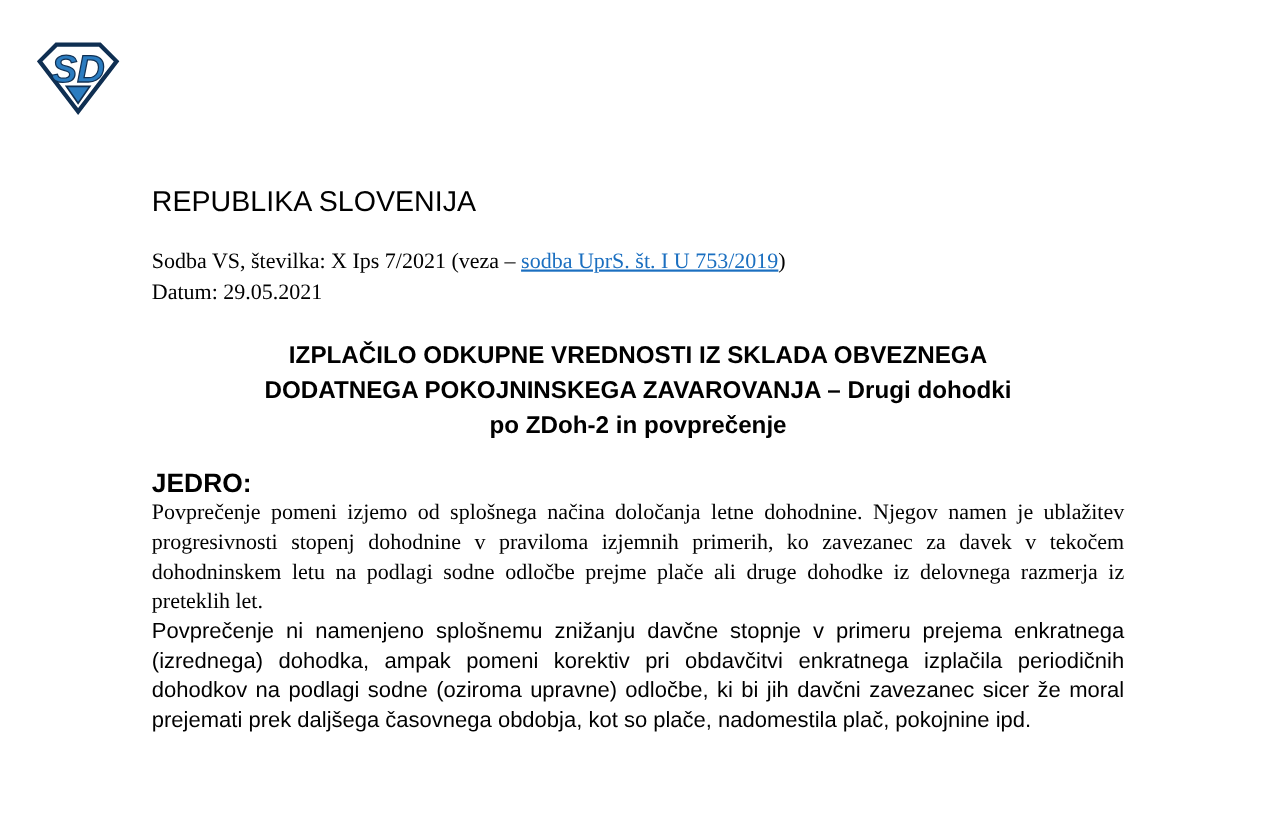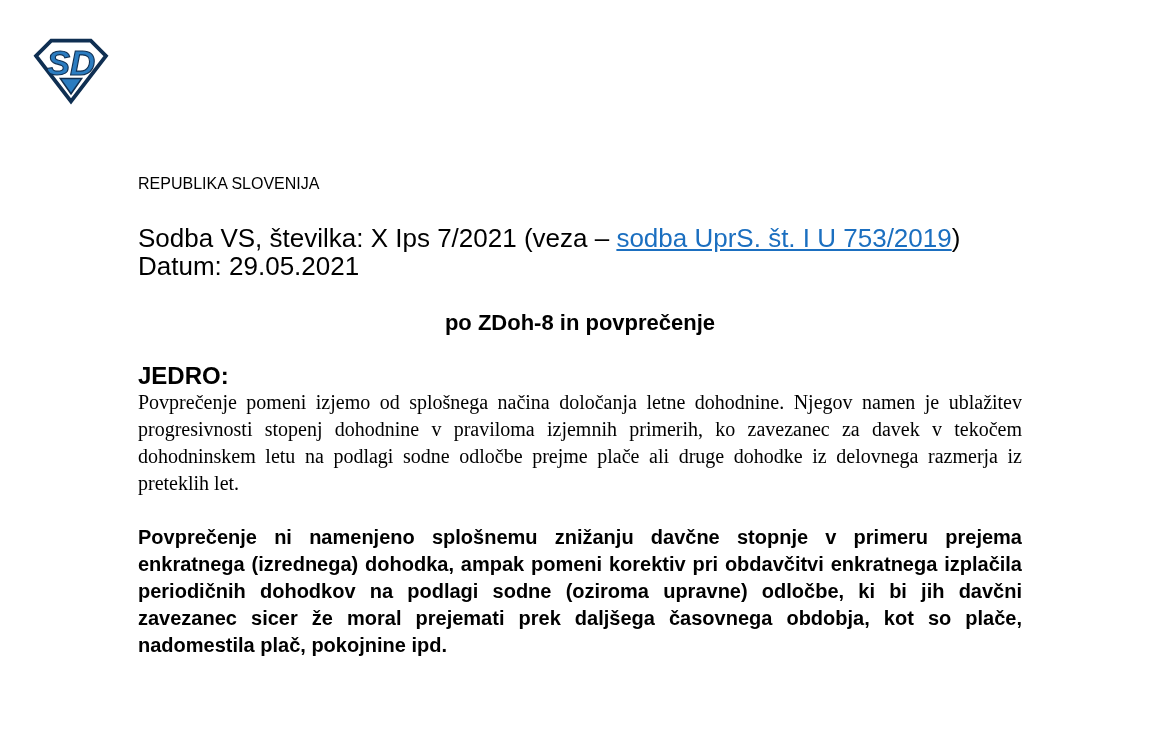--- a/index.html
+++ b/index.html
@@ -23,28 +23,29 @@
     width: 76px;
     height: 68px;
   }
   .content {
     position: absolute;
     left: 138px;
     top: 170px;
     width: 884px;
   }
   .org-line {
-    font-size: 16px;
+    font-size: 26px;
     line-height: 27px;
     white-space: nowrap;
   }
   .meta {
     margin-top: 28px;
-    font-size: 26px;
+    font-size: 20px;
     line-height: 27.5px;
+    font-family: Liberation Serif, serif;
   }
   .case-link {
     color: #1b6fc0;
     text-decoration: underline;
     cursor: pointer;
   }
   .doc-title {
     margin: 27px 0 0 0;
     text-align: center;
     font-size: 22px;
@@ -57,22 +58,20 @@
     line-height: 27px;
     font-weight: bold;
   }
   .body-par {
     margin: 0;
     font-size: 20px;
     line-height: 27px;
     text-align: justify;
   }
   .body-par + .body-par {
-    margin-top: 27px;
-    font-weight: bold;
   }
 </style>
 </head>
 <body>
 
 <div class="page">
 
   <div class="logo">
     <svg viewBox="0 0 100 88" width="76" height="68">
       <path d="M4 24 L24 4 L76 4 L96 24 L50 84 Z" fill="#ffffff" stroke="#0f2f52" stroke-width="5" stroke-linejoin="miter"></path>
@@ -86,21 +85,23 @@
     <div class="org">
       <div class="org-line">REPUBLIKA SLOVENIJA</div>
     </div>
 
     <div class="meta">
       <div><span>Sodba VS, številka: X Ips 7/2021 (veza – </span><a class="case-link">sodba UprS. št. I U 753/2019</a><span>)</span></div>
       <div>Datum: 29.05.2021</div>
     </div>
 
     <h1 class="doc-title">
-      <div>po ZDoh-8 in povprečenje</div>
+      <div>IZPLAČILO ODKUPNE VREDNOSTI IZ SKLADA OBVEZNEGA</div>
+      <div>DODATNEGA POKOJNINSKEGA ZAVAROVANJA – Drugi dohodki</div>
+      <div>po ZDoh-2 in povprečenje</div>
     </h1>
 
     <div class="jedro-label">JEDRO:</div>
 
     <p class="body-par" style="margin-top:0;font-family:Liberation Serif, serif;">Povprečenje pomeni izjemo od splošnega načina določanja letne dohodnine. Njegov namen je ublažitev progresivnosti stopenj dohodnine v praviloma izjemnih primerih, ko zavezanec za davek v tekočem dohodninskem letu na podlagi sodne odločbe prejme plače ali druge dohodke iz delovnega razmerja iz preteklih let.</p>
     <p class="body-par">Povprečenje ni namenjeno splošnemu znižanju davčne stopnje v primeru prejema enkratnega (izrednega) dohodka, ampak pomeni korektiv pri obdavčitvi enkratnega izplačila periodičnih dohodkov na podlagi sodne (oziroma upravne) odločbe, ki bi jih davčni zavezanec sicer že moral prejemati prek daljšega časovnega obdobja, kot so plače, nadomestila plač, pokojnine ipd.</p>
 
   </div>
 
 </div>

